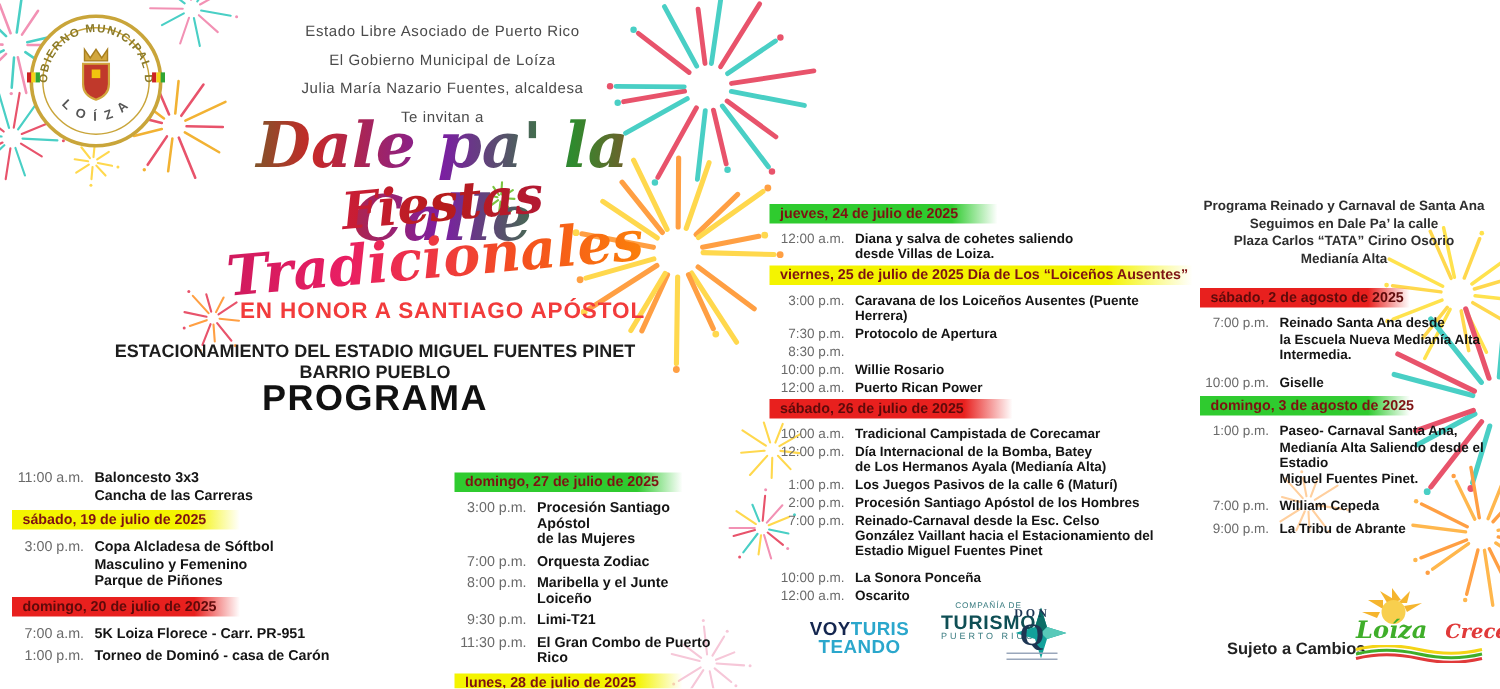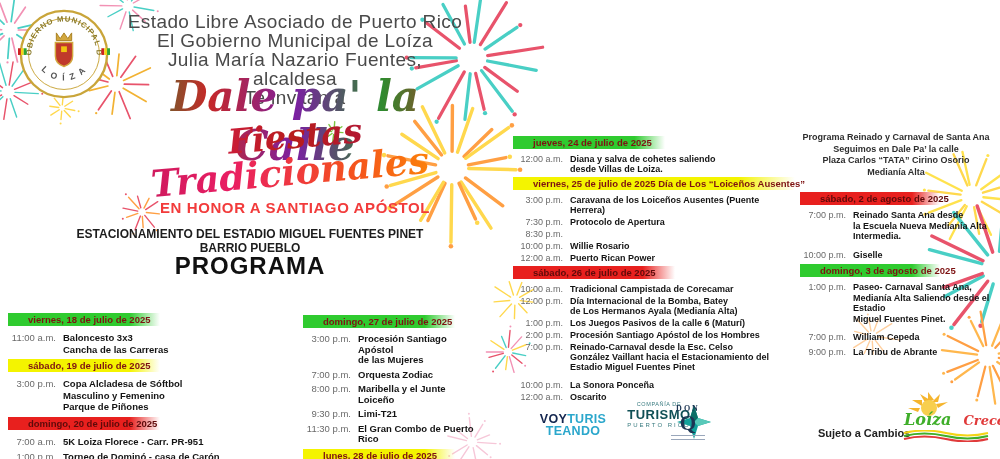--- a/index.html
+++ b/index.html
@@ -4,21 +4,21 @@
 <style>
   html,body{margin:0;padding:0;background:#ffffff;}
   .stage{position:relative;width:1000px;height:459px;background:#fff;overflow:hidden;
          font-family:"Liberation Sans",sans-serif;}
   .layer-decor{position:absolute;inset:0;z-index:0;pointer-events:none;}
   .layer-content{position:absolute;inset:0;z-index:1;}
   .abs{position:absolute;}
 
   
   .intro{left:125px;top:12px;width:340px;text-align:center;color:#4a4a4a;
-         font-size:19px;line-height:19px;letter-spacing:.4px;}
+         font-size:10px;line-height:19px;letter-spacing:.4px;}
   .title-script{left:122px;top:72px;width:346px;text-align:center;
 
          font-family:"DejaVu Serif",serif;font-style:italic;font-weight:bold;font-size:42px;
          background:linear-gradient(90deg,#2e8b2e,#c62828,#7b1fa2,#2e8b2e,#c62828);
          -webkit-background-clip:text;background-clip:text;color:transparent;}
   .title-fiestas{left:122px;top:116px;width:346px;text-align:center;transform:rotate(-5deg);
          font-family:"DejaVu Serif",serif;font-style:italic;font-weight:bold;font-size:34px;
          background:linear-gradient(90deg,#e91e63,#b71c1c,#ad1457);
          -webkit-background-clip:text;background-clip:text;color:transparent;}
   .title-trad{left:110px;top:150px;width:360px;text-align:center;transform:rotate(-5deg);
@@ -32,21 +32,21 @@
   .programa{left:30px;top:252px;width:440px;text-align:center;font-weight:bold;font-size:24px;
             letter-spacing:1px;color:#111;}
 
   
   .col{position:absolute;}
   .col1{left:8px;top:313px;width:262px;--tcol:48px;font-size:9.5px;line-height:11.5px;}
   .col2{left:303px;top:315px;width:180px;--tcol:48px;font-size:9.5px;line-height:10.5px;}
   .col3{left:513px;top:136px;width:282px;--tcol:50px;font-size:9px;line-height:10px;}
   .col4{left:800px;top:132px;width:192px;--tcol:46px;font-size:9px;line-height:10.5px;}
   .bar{height:13px;line-height:13px;font-weight:bold;font-size:9.5px;color:#7d1212;
-       padding-left:20px;box-sizing:border-box;margin-bottom:6px;white-space:nowrap;}
+       padding-left:7px;box-sizing:border-box;margin-bottom:6px;white-space:nowrap;}
   .col3 .bar,.col4 .bar{margin-bottom:5px;}
   .bar.green{background:linear-gradient(90deg,#2fcb2f 0%,#2fcb2f 80%,rgba(47,203,47,0) 100%);}
   .bar.yellow{background:linear-gradient(90deg,#f4f400 0%,#f4f400 80%,rgba(244,244,0,0) 100%);}
   .bar.red{background:linear-gradient(90deg,#e8201e 0%,#e8201e 80%,rgba(232,32,30,0) 100%);color:#5e0a0a;}
   .sec{margin-bottom:3px;}
   .ev{display:grid;grid-template-columns:var(--tcol) 1fr;column-gap:7px;margin-bottom:4px;}
   .col3 .ev{margin-bottom:2px;}
   .ev .t{color:#6a6a6a;text-align:right;white-space:nowrap;}
   .ev .d{font-weight:bold;color:#141414;white-space:pre-line;}
   .gap-top{margin-top:8px;}
@@ -413,21 +413,20 @@
     <div class="abs title-script">Dale pa' la Calle</div>
     <div class="abs title-fiestas">Fiestas</div>
     <div class="abs title-trad">Tradicionales</div>
     <div class="abs honor">EN HONOR A SANTIAGO APÓSTOL</div>
     <div class="abs venue1">ESTACIONAMIENTO DEL ESTADIO MIGUEL FUENTES PINET</div>
     <div class="abs venue2">BARRIO PUEBLO</div>
     <div class="abs programa">PROGRAMA</div>
 
     <div class="col col1">
       <div class="sec">
-        <div class="bar green bw150">viernes, 18 de julio de 2025</div>
         <div class="ev">
           <span class="t">11:00 a.m.</span>
           <span class="d">Baloncesto 3x3
 Cancha de las Carreras</span>
         </div>
       </div>
       <div class="sec">
         <div class="bar yellow bw150">sábado, 19 de julio de 2025</div>
         <div class="ev">
           <span class="t">3:00 p.m.</span>

